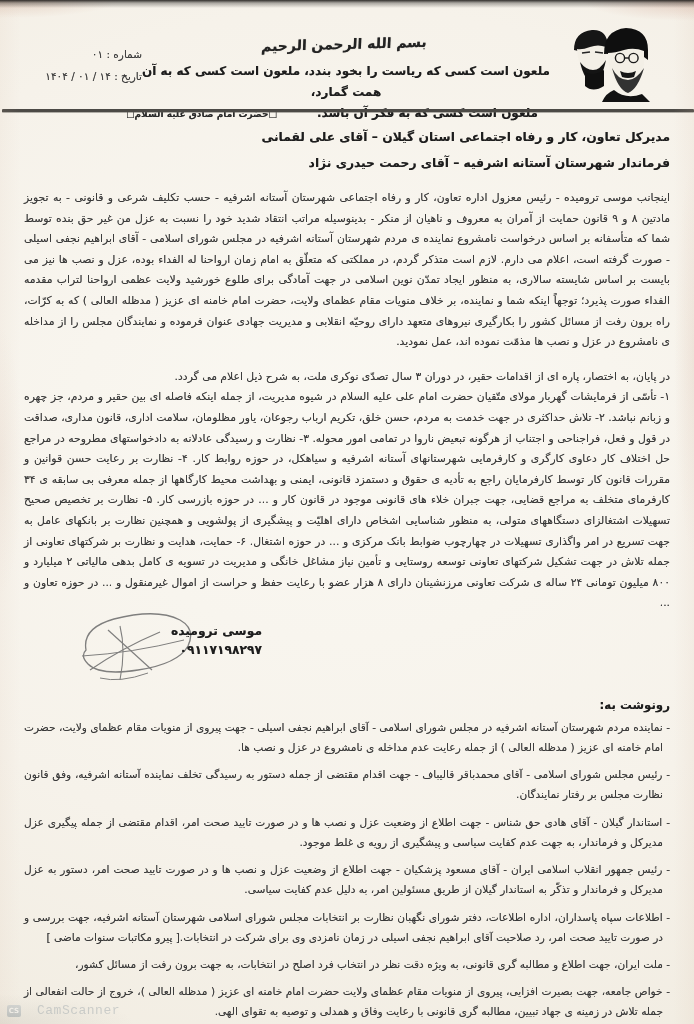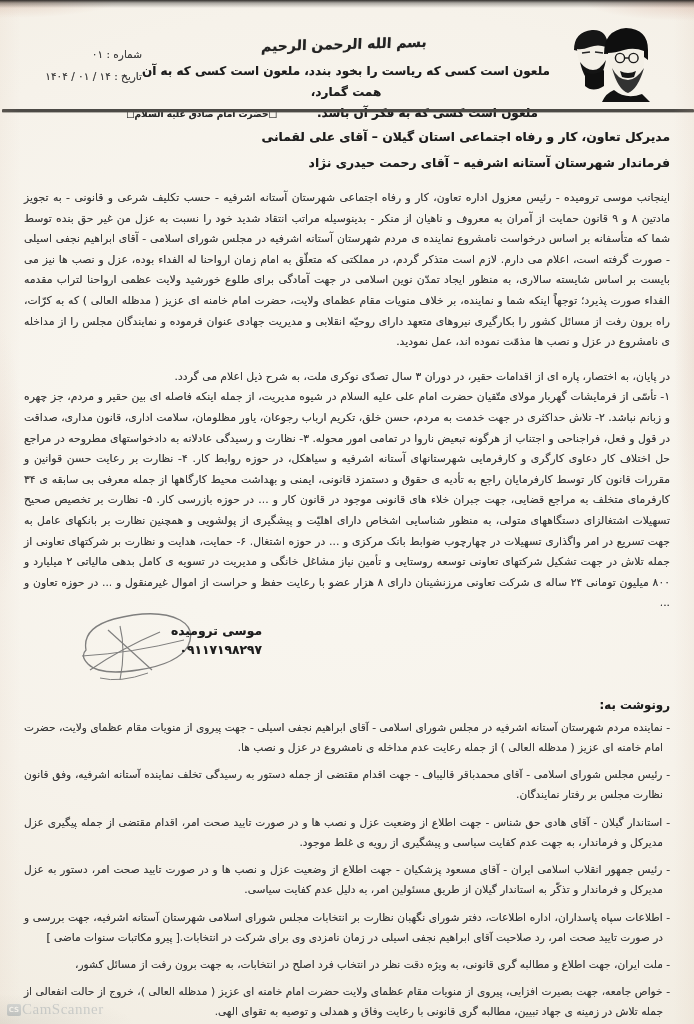--- a/index.html
+++ b/index.html
@@ -60,23 +60,23 @@
   
   .sig-area { position:relative; height:76px; margin-top:2px; }
   .sig-scribble { position:absolute; left:38px; top:-10px; opacity:.85; }
   .sig-text { position:absolute; left:146px; top:6px; width:92px; text-align:right; font-size:12.3px; line-height:19px; }
 
   
   .cc-heading { font-size:11.8px; margin-top:6px; margin-bottom:5px; }
   .cc-item { text-align:justify; font-size:10.6px; line-height:20.2px; margin:0 0 7px 0; padding-right:7px; text-indent:-7px; }
 
   
-  .watermark { position:absolute; left:7px; bottom:6px; display:flex; align-items:center; gap:1px; opacity:.38; filter:blur(.4px); z-index:6; direction:ltr; }
+  .watermark { position:absolute; left:7px; bottom:6px; display:flex; align-items:center; gap:16px; opacity:.38; filter:blur(.4px); z-index:6; direction:ltr; }
   .wm-icon { width:14px; height:12px; border-radius:2px; background:linear-gradient(180deg,#a9b4bc,#7e8d97); color:#fff; font-size:7px; font-weight:bold; display:flex; align-items:center; justify-content:center; font-family:"DejaVu Sans", sans-serif; }
-  .wm-text { font-size:15px; color:#8d99a1; letter-spacing:.5px; font-family:Liberation Serif, serif; }
+  .wm-text { font-size:13px; color:#8d99a1; letter-spacing:.5px; font-family:Liberation Mono, monospace; }
 </style>
 </head>
 <body>
 
 <div class="page">
 
   <div class="header">
 
     <div class="portraits">
       <svg width="108" height="82" viewBox="0 0 108 82" aria-hidden="true">

